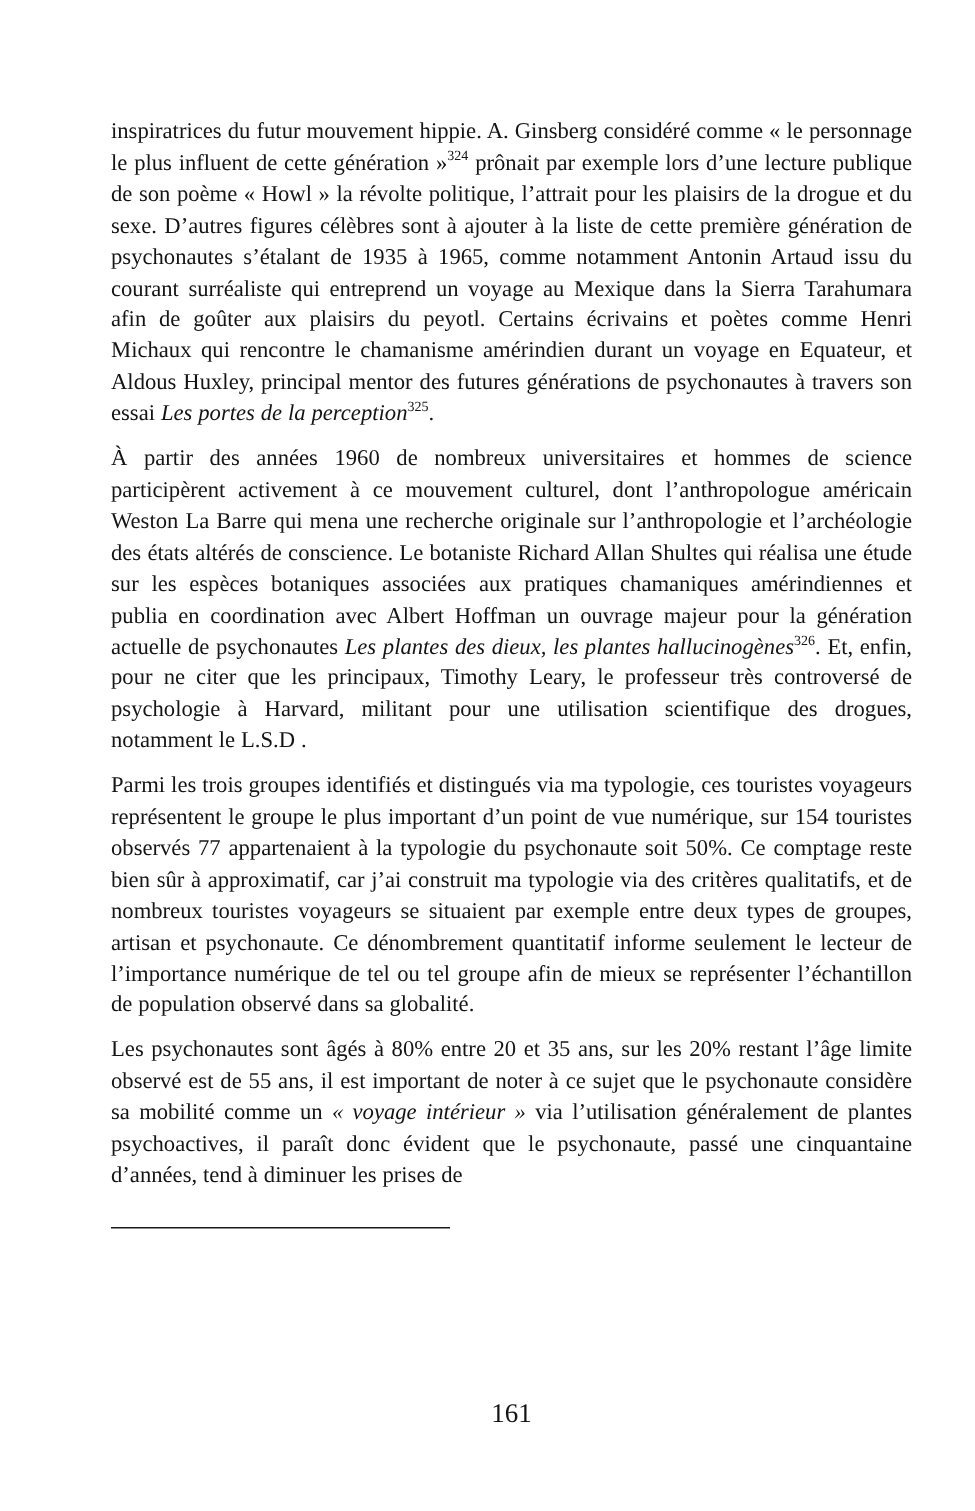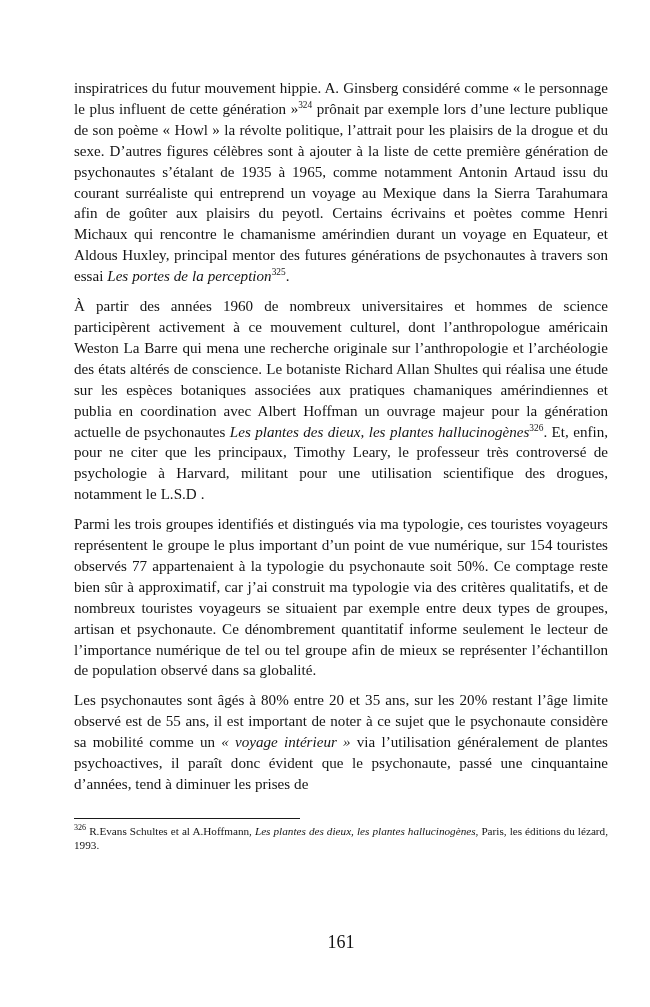--- a/index.html
+++ b/index.html
@@ -89,18 +89,17 @@
 
   <div class="body-block">
     <p class="para"><span>inspiratrices du futur mouvement hippie. A. Ginsberg considéré comme « le personnage le plus influent de cette génération »</span><sup>324</sup><span> prônait par exemple lors d’une lecture publique de son poème « Howl » la révolte politique, l’attrait pour les plaisirs de la drogue et du sexe.  D’autres figures célèbres sont à ajouter à la liste de cette première génération de psychonautes s’étalant de 1935 à 1965, comme notamment Antonin Artaud issu du courant surréaliste qui entreprend un voyage au Mexique dans la Sierra Tarahumara afin de goûter aux plaisirs du peyotl. Certains écrivains et poètes comme Henri Michaux qui rencontre le chamanisme amérindien durant un voyage en Equateur, et Aldous Huxley, principal mentor des futures générations de psychonautes à travers son essai </span><span class="it">Les portes de la perception</span><sup>325</sup><span>.</span></p>
     <p class="para"><span>À partir des années 1960 de nombreux universitaires et hommes de science participèrent activement à ce mouvement culturel, dont l’anthropologue américain Weston La Barre qui mena une recherche originale sur l’anthropologie et l’archéologie des états altérés de conscience. Le botaniste Richard Allan Shultes qui réalisa une étude sur les espèces botaniques associées aux pratiques chamaniques amérindiennes et publia en coordination avec Albert Hoffman un ouvrage majeur pour la génération actuelle de psychonautes </span><span class="it">Les plantes des dieux, les plantes hallucinogènes</span><sup>326</sup><span>. Et, enfin, pour ne citer que les principaux, Timothy Leary, le professeur très controversé de psychologie à Harvard, militant pour une utilisation scientifique des drogues, notamment le L.S.D .</span></p>
     <p class="para"><span>Parmi les trois groupes identifiés et distingués via ma typologie, ces touristes voyageurs représentent le groupe le plus important d’un point de vue numérique, sur 154 touristes observés 77 appartenaient à la typologie du psychonaute soit 50%. Ce comptage reste bien sûr à approximatif, car j’ai construit ma typologie via des critères qualitatifs, et de nombreux touristes voyageurs se situaient par exemple entre deux types de groupes, artisan et psychonaute. Ce dénombrement quantitatif informe seulement le lecteur de l’importance numérique de tel ou tel groupe afin de mieux se représenter l’échantillon de population observé dans sa globalité.</span></p>
     <p class="para"><span>Les psychonautes sont âgés à 80% entre 20 et 35 ans, sur les 20% restant l’âge limite observé est de 55 ans, il est important de noter à ce sujet que le psychonaute considère sa mobilité comme un </span><span class="it">« voyage intérieur »</span><span> via l’utilisation généralement de plantes psychoactives, il paraît donc évident que le psychonaute, passé une cinquantaine d’années, tend à diminuer les prises de</span></p>
   </div>
 
   <div class="footnotes">
     <hr class="fn-rule">
-    <p class="footnote"><sup>326</sup><span> R.Evans Schultes et al A.Hoffmann, </span><span class="it">Les plantes des dieux, les plantes hallucinogènes</span><span>, Paris, les éditions du lézard, 1993.</span></p>
   </div>
 
   <div class="page-number">161</div>
 
 </div>
 
 </body></html>

